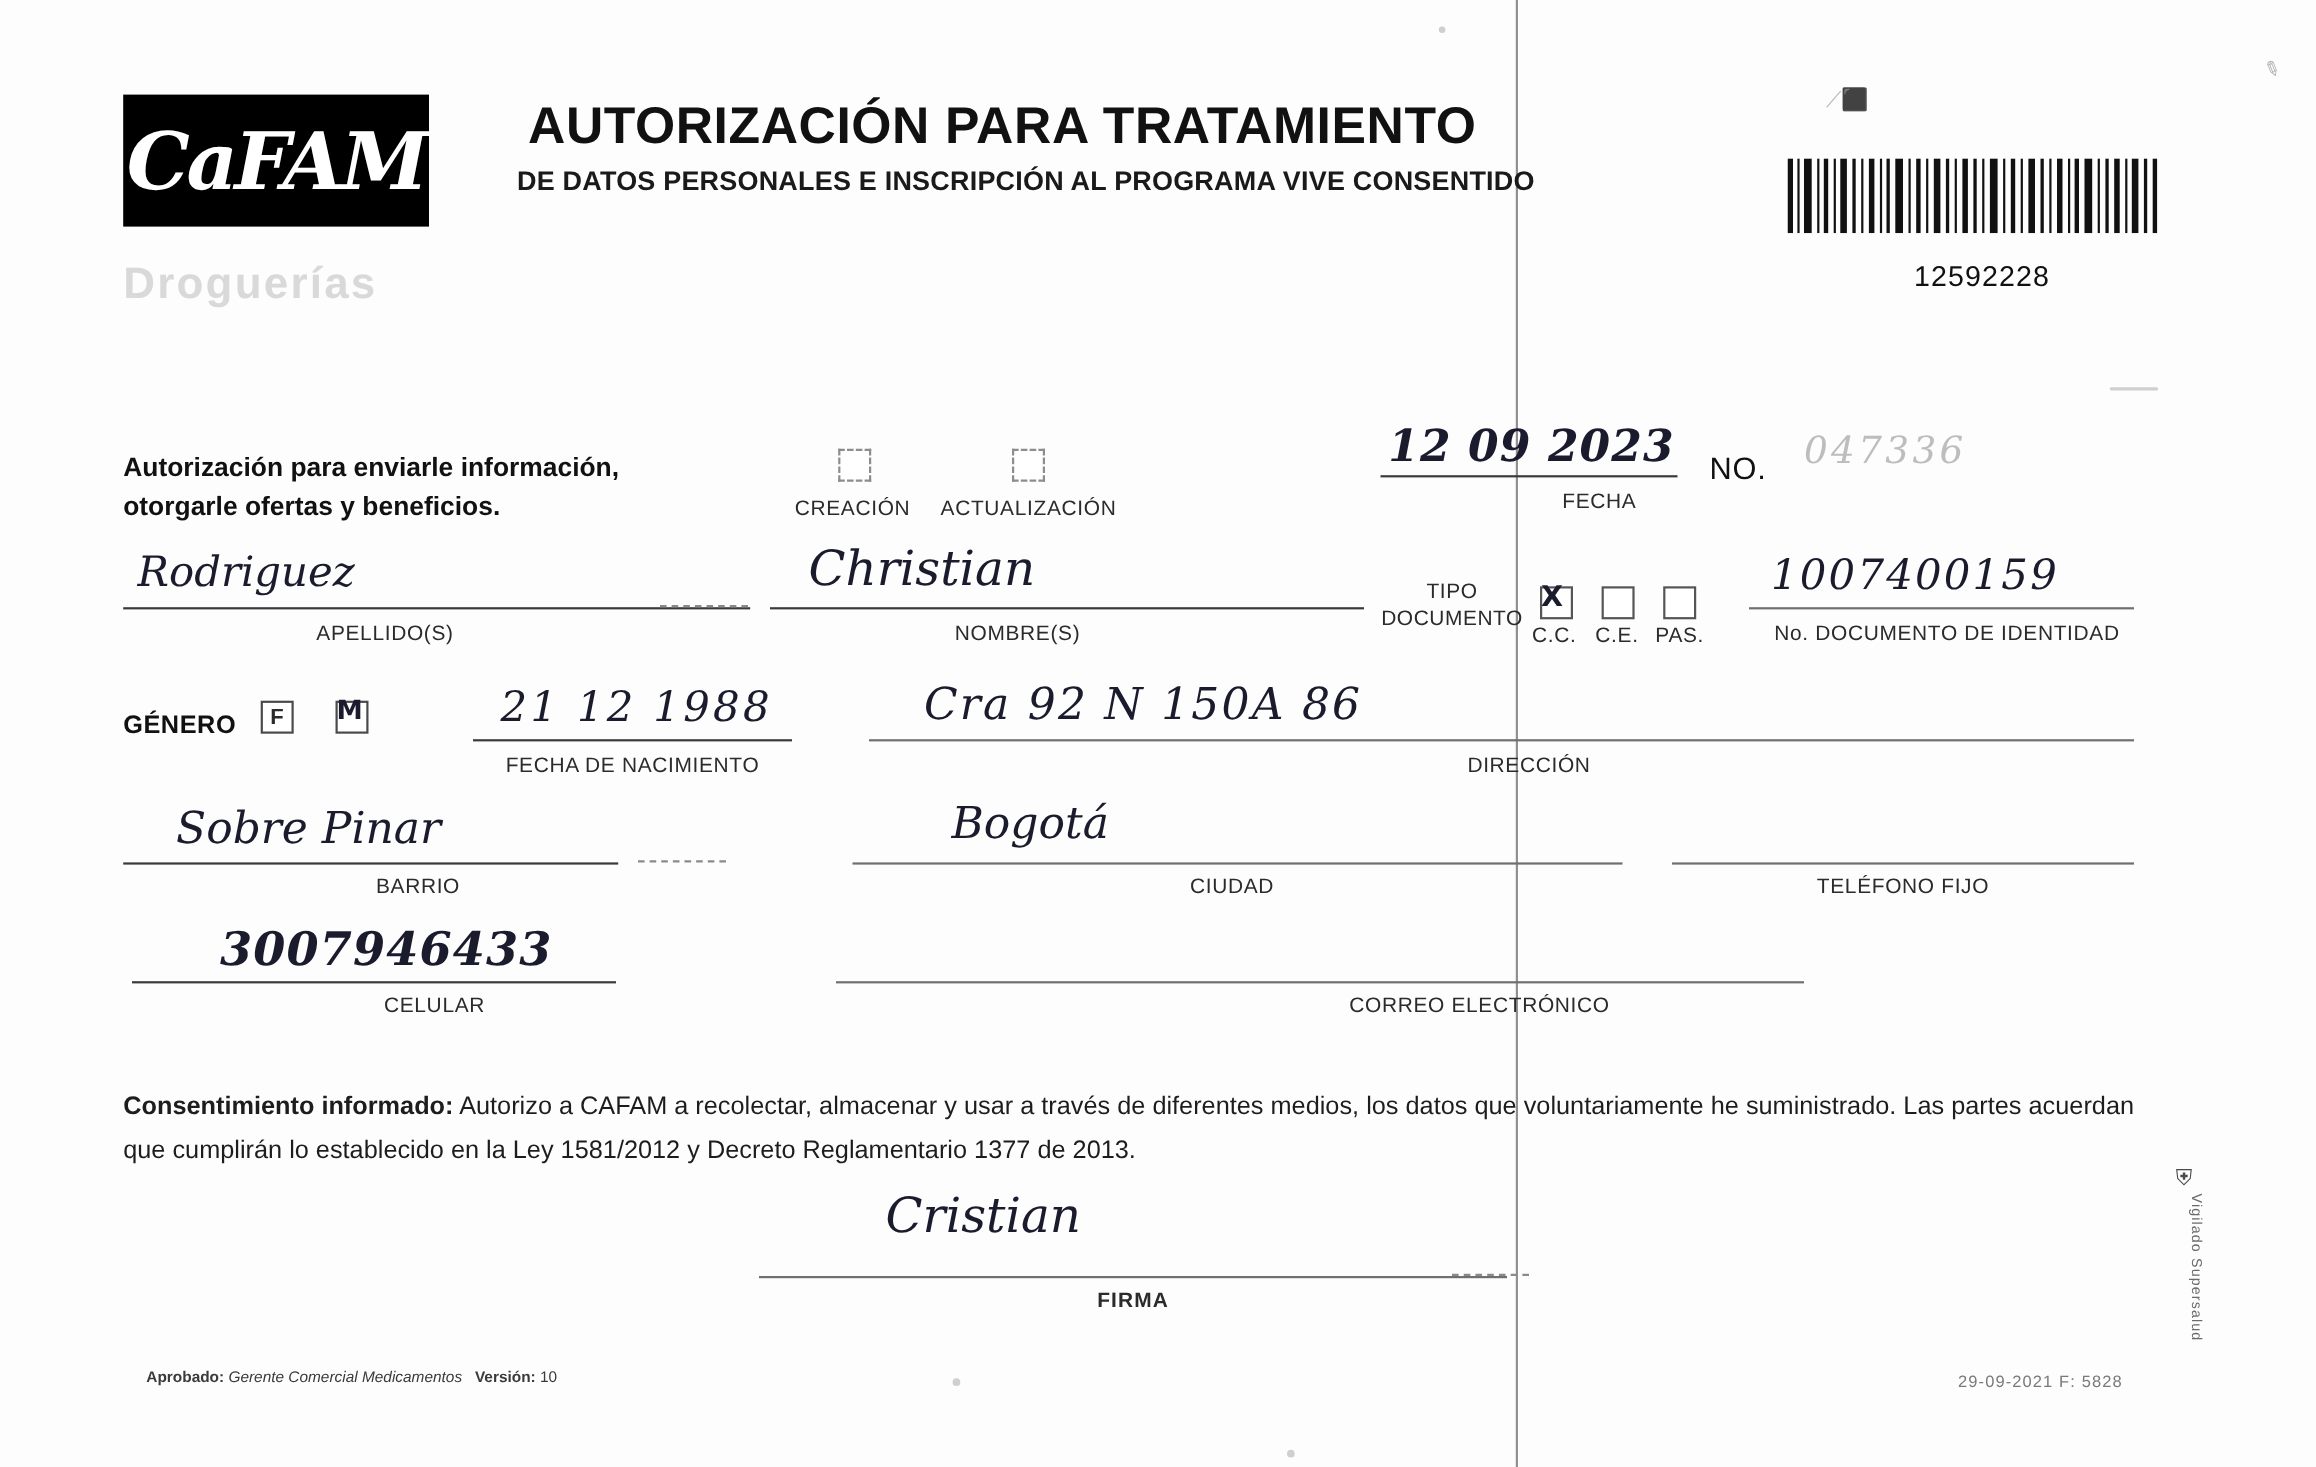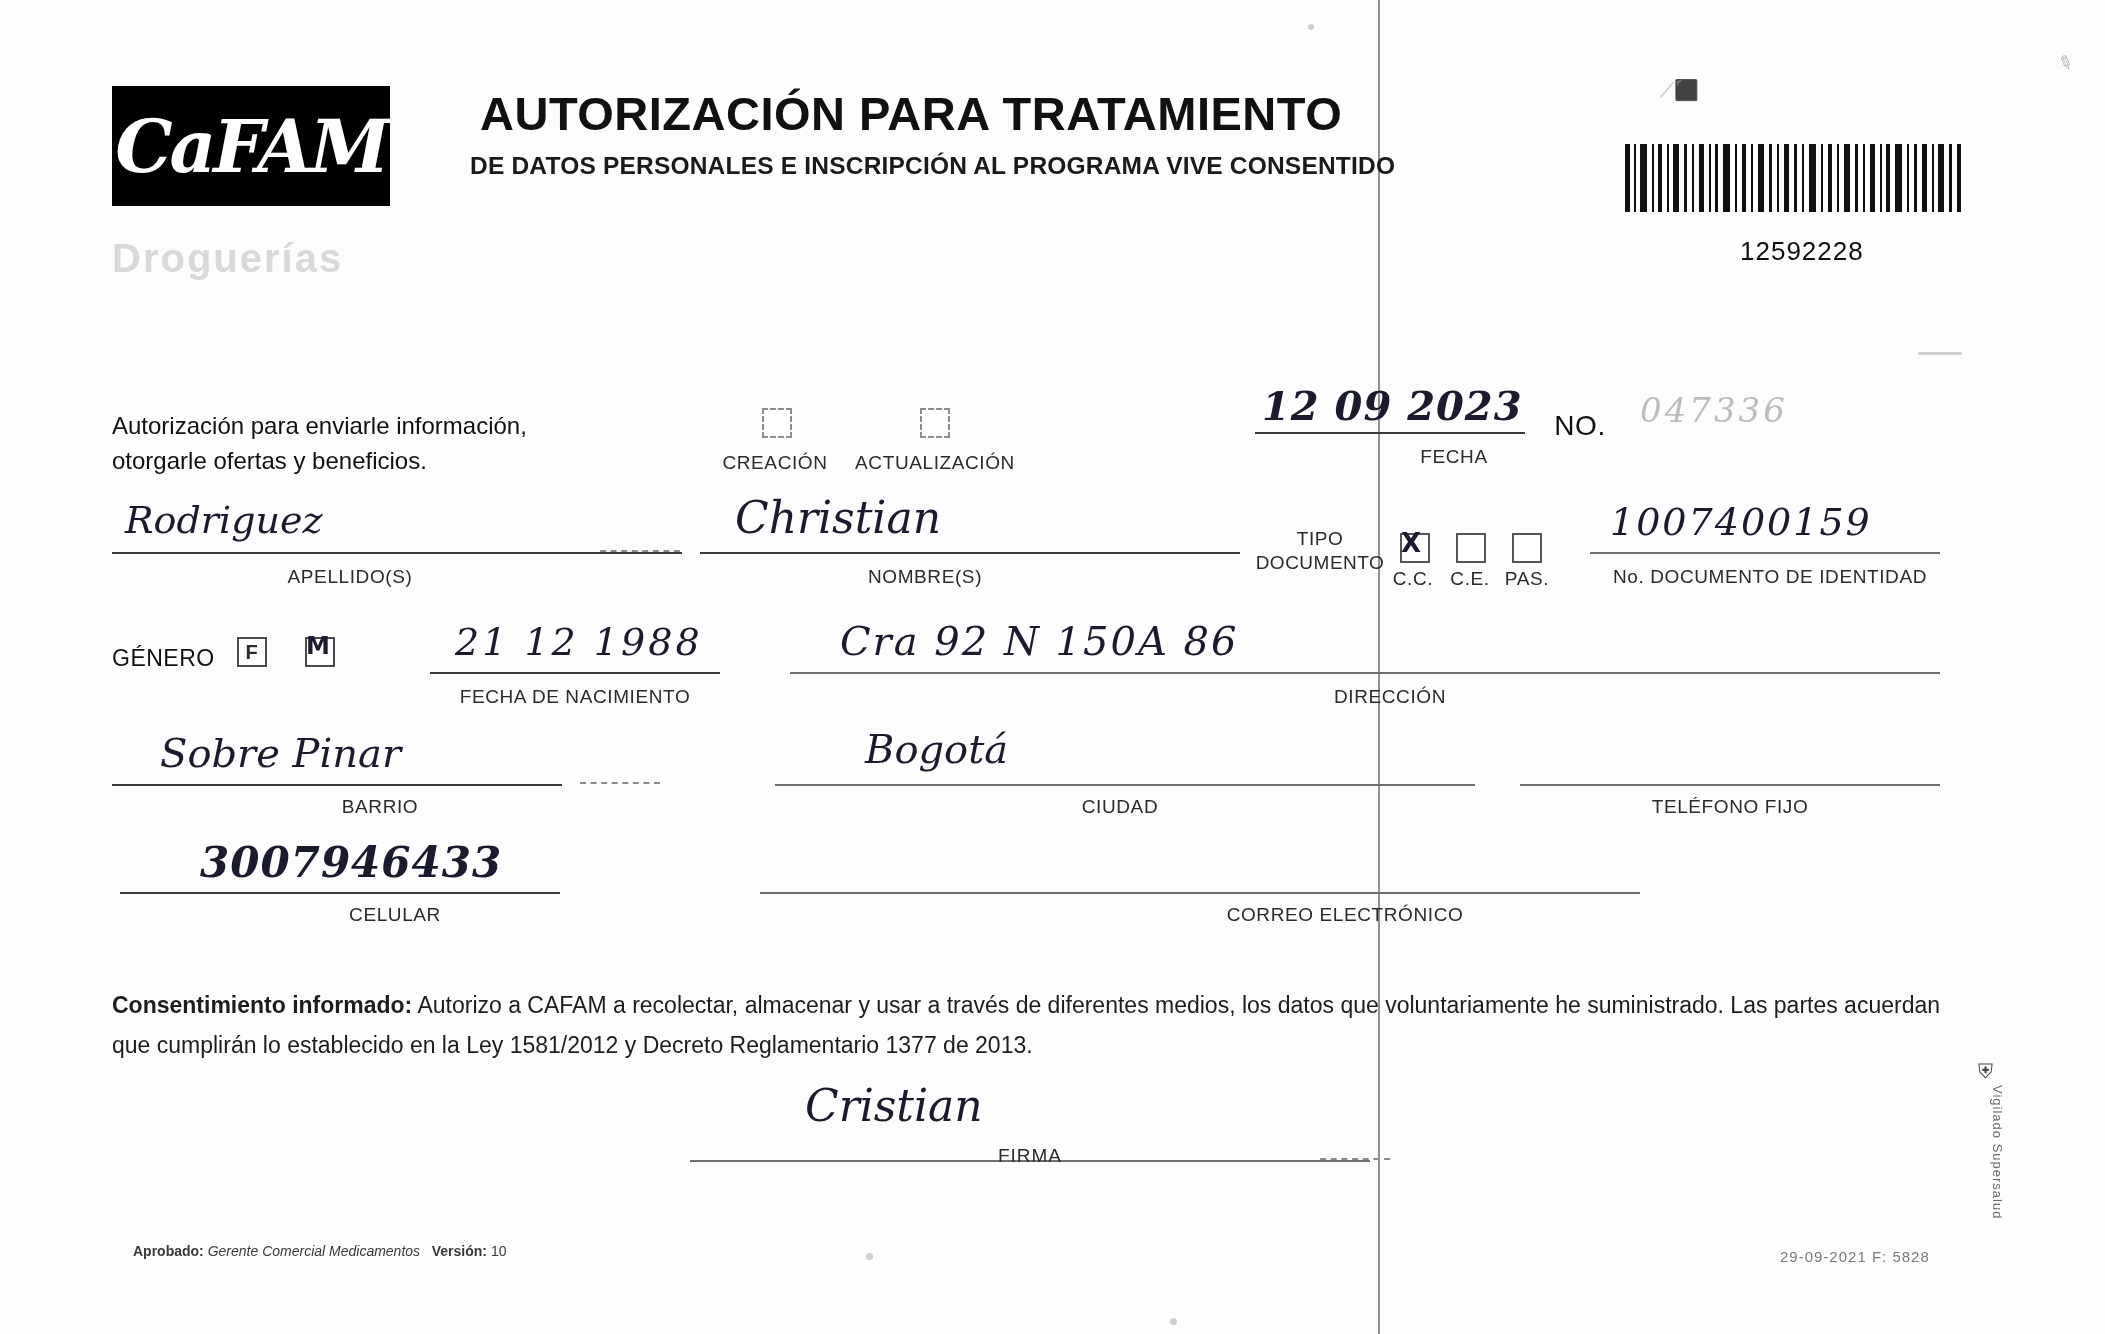--- a/index.html
+++ b/index.html
@@ -30,21 +30,21 @@
       font-family:"DejaVu Sans",sans-serif;}
 
   
   .fold{position:absolute;left:1378px;top:0;width:2px;height:1334px;background:#7d7d7d;opacity:.85;}
   
   .speck{position:absolute;background:#cfcfcf;border-radius:50%;}
 
   
   .lab{position:absolute;font-size:19px;letter-spacing:.6px;color:#2b2b2b;
       font-family:"Liberation Sans",sans-serif;text-align:center;}
-  .hdrbold{position:absolute;font-size:24px;font-weight:normal;color:#111;}
+  .hdrbold{position:absolute;font-size:24px;font-weight:bold;color:#111;}
 
   
   .cbox{position:absolute;border:2px solid #8d8d8d;width:26px;height:26px;background:#fff;}
   .cbox.dash{border-style:dashed;}
 
   
   .rule{position:absolute;height:2px;background:#3a3a3a;}
   .rule.light{background:#6f6f6f;height:1.5px;}
   .rule.dash{background:transparent;border-top:2px dashed #8a8a8a;height:0;}
 
@@ -208,21 +208,21 @@
   <div class="rule light" style="left:760px;top:892px;width:880px;"></div>
   <div class="lab" style="left:1180px;top:904px;width:330px;">CORREO ELECTRÓNICO</div>
 
   <div class="consent">
     <b>Consentimiento informado:</b><span> Autorizo a CAFAM a recolectar, almacenar y usar a través de diferentes medios, los datos que voluntariamente he suministrado. Las partes acuerdan que cumplirán lo establecido en la Ley 1581/2012 y Decreto Reglamentario 1377 de 2013.</span>
   </div>
 
   <div class="hw" style="left:805px;top:1080px;font-size:44px;">Cristian</div>
   <div class="rule light" style="left:690px;top:1160px;width:680px;"></div>
   <div class="rule dash" style="left:1320px;top:1158px;width:70px;"></div>
-  <div class="lab" style="left:940px;top:1145px;width:180px;letter-spacing:1px;">FIRMA</div>
+  <div class="lab" style="left:940px;top:1172px;width:180px;letter-spacing:1px;font-weight:bold;">FIRMA</div>
 
   <div class="footer-left">
     <b>Aprobado:</b>
     <span class="it">Gerente Comercial Medicamentos</span>
     &nbsp;&nbsp;<b>Versión:</b>
     <span>10</span>
   </div>
   <div class="footer-right">29-09-2021   F: 5828</div>
   <div class="sidestamp">Vigilado Supersalud</div>
   <div class="sideicon">⛨</div>

